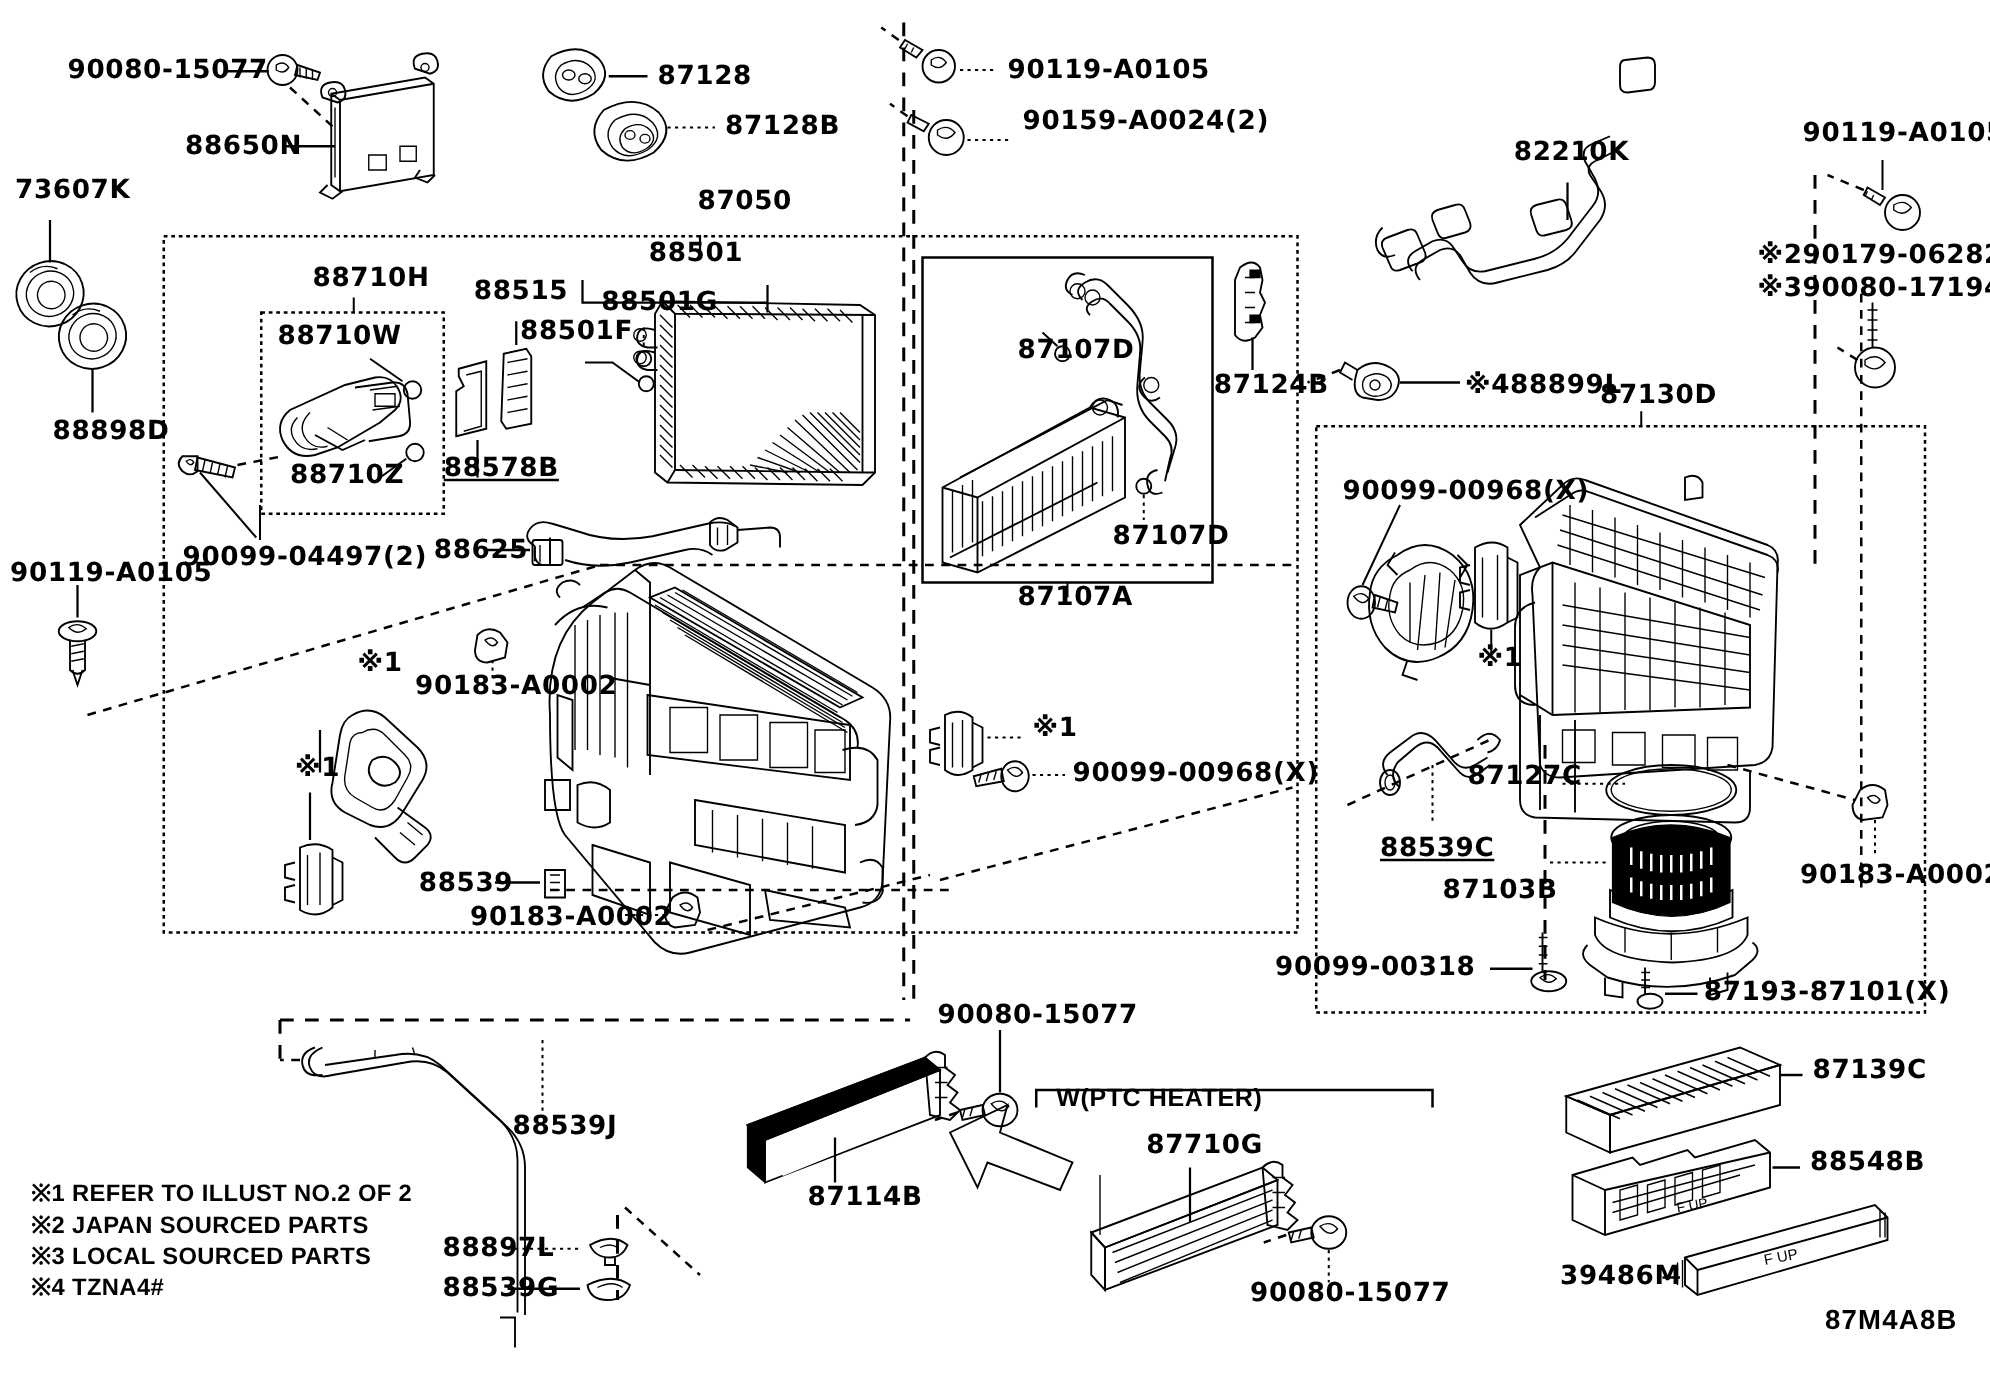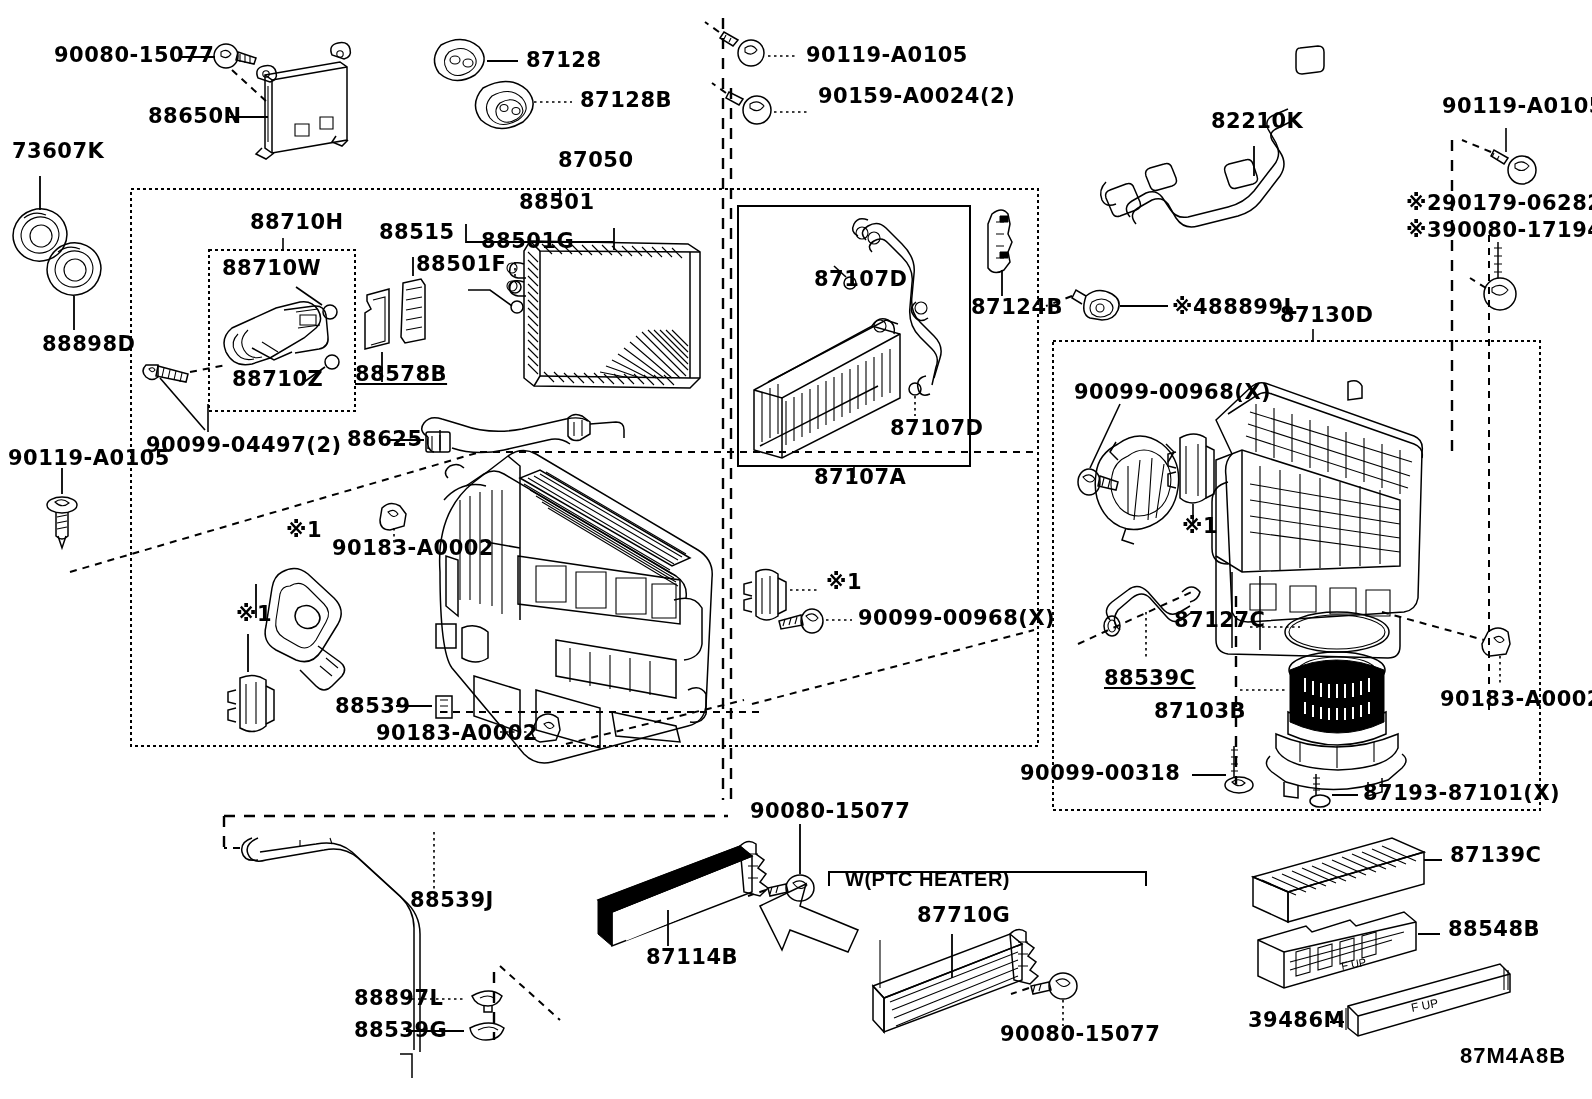--- a/index.html
+++ b/index.html
@@ -669,16 +669,20 @@
 <div class="ptc" style="left:845px; top:868px;">W(PTC HEATER)</div>
 <div class="lbl" style="left:917px; top:905px;">87710G</div>
 <div class="lbl" style="left:1000px;top:1024px;">90080-15077</div>
 <div class="lbl" style="left:354px; top:988px;">88897L</div>
 <div class="lbl" style="left:354px; top:1020px;">88539G</div>
 
 <div class="lbl" style="left:1450px;top:845px;">87139C</div>
 <div class="lbl" style="left:1448px;top:919px;">88548B</div>
 <div class="lbl" style="left:1248px;top:1010px;">39486M</div>
 
+<div class="notes" style="left:25px; top:943px;">※1 REFER TO ILLUST NO.2 OF 2
+※2 JAPAN SOURCED PARTS
+※3 LOCAL SOURCED PARTS
+※4 TZNA4#</div>
 
 <div class="code" style="left:1460px; top:1043px;">87M4A8B</div>
 
 </div>
 
 </body></html>

